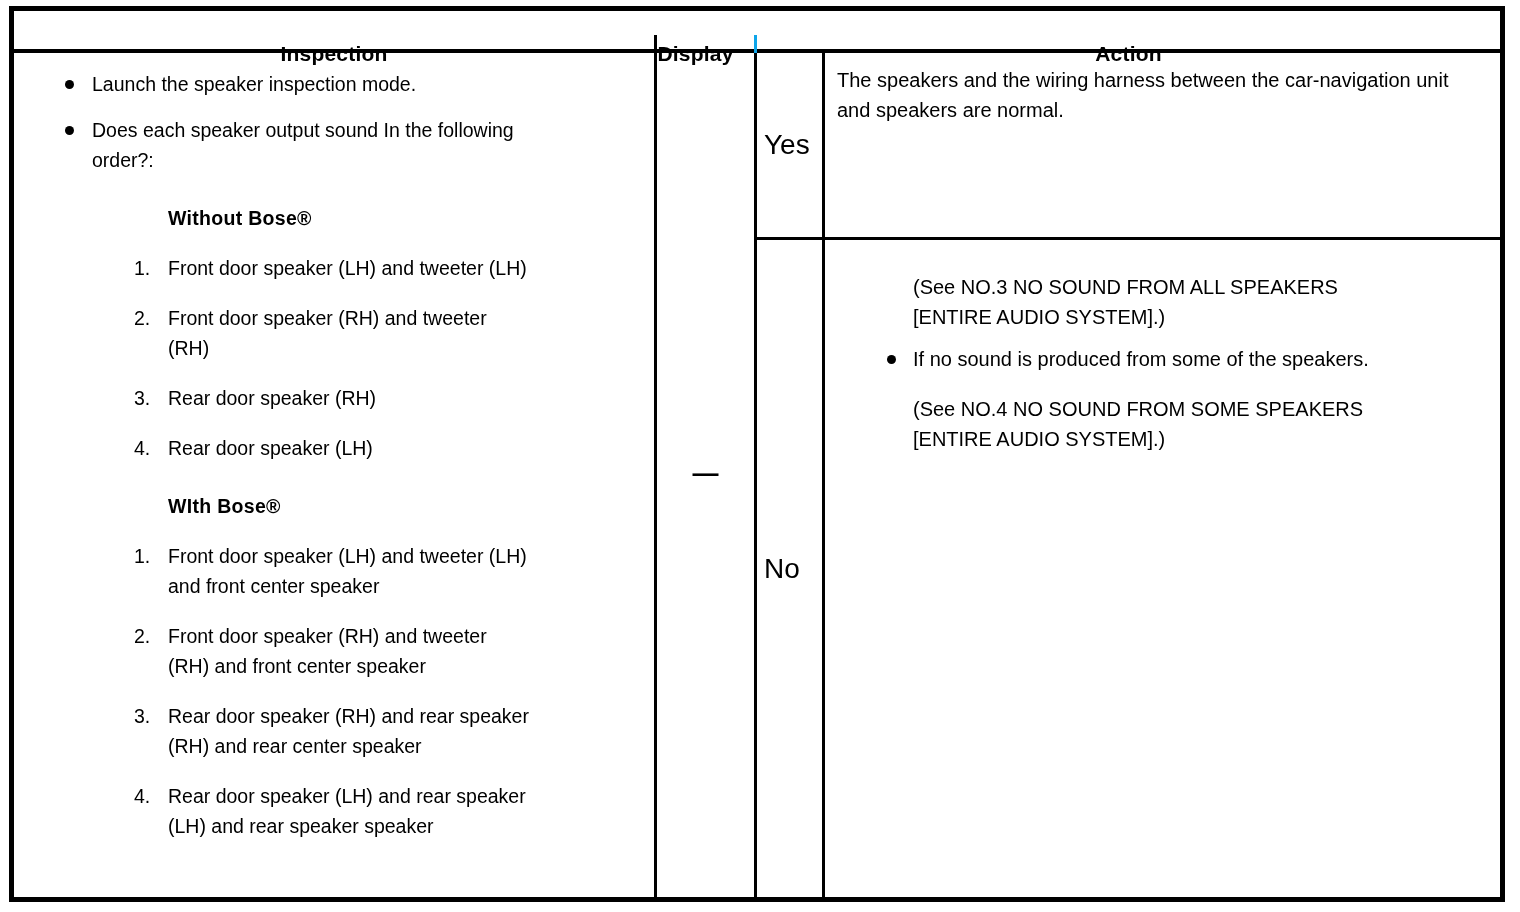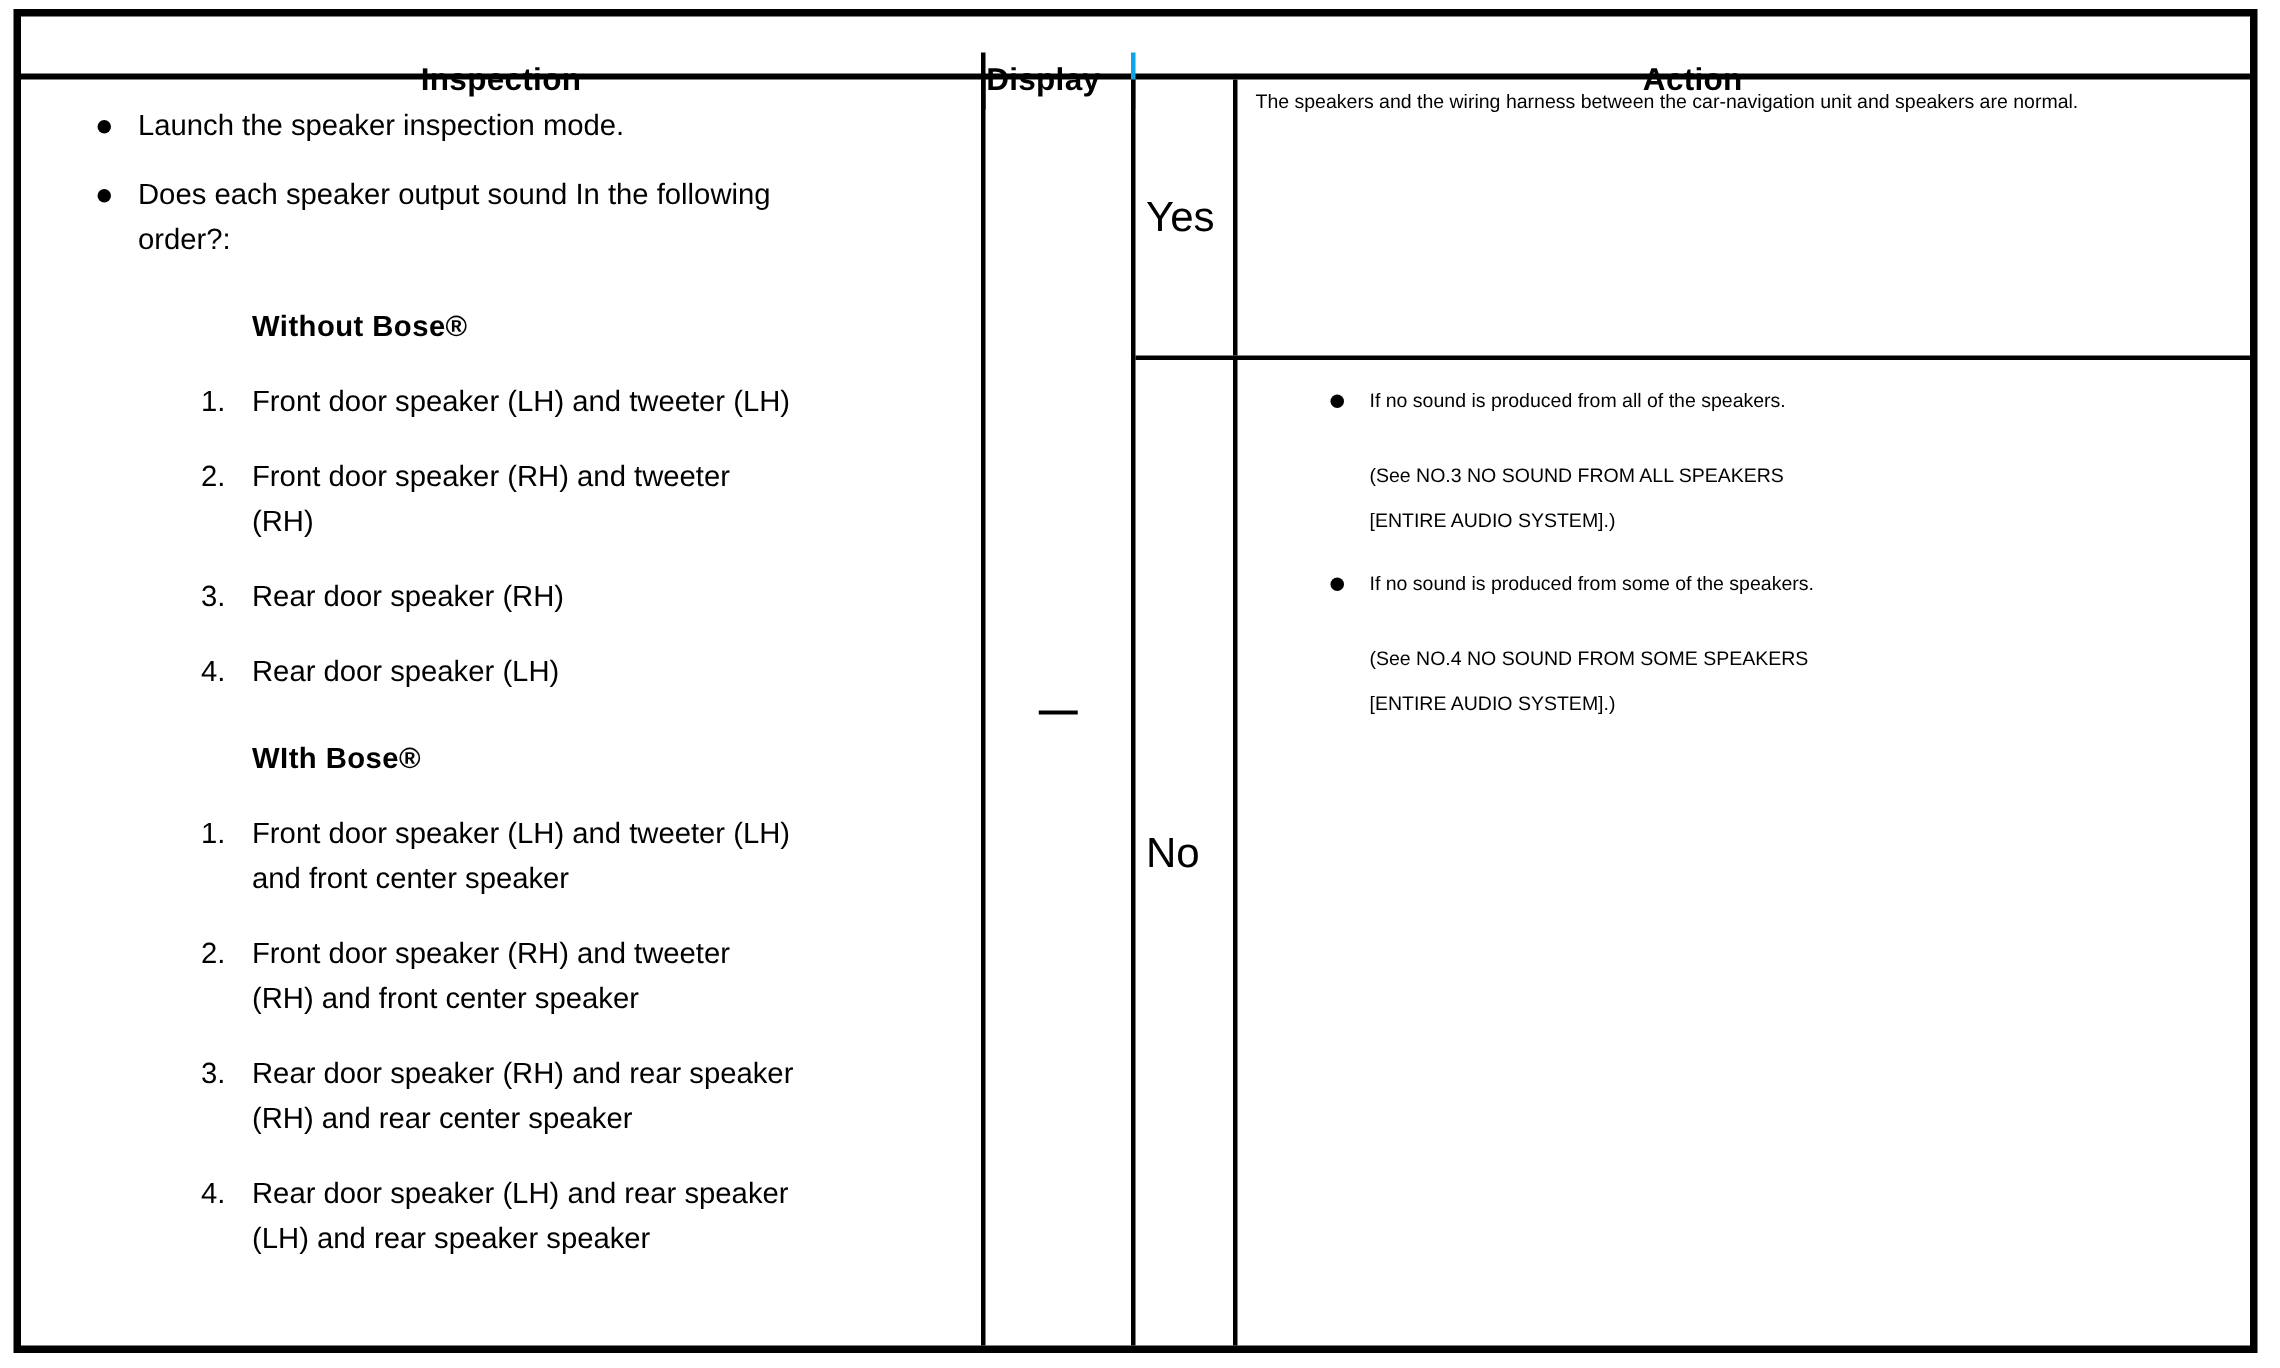--- a/index.html
+++ b/index.html
@@ -179,22 +179,22 @@
     padding-left: 7px;
     font-size: 28px;
   }
   .act-cell {
     position: absolute;
     left: 68px;
     right: 0;
     top: 0;
     bottom: 0;
     box-sizing: border-box;
-    padding: 0 14px 0 12px;
-    font-size: 13px;
+    padding: 12px 14px 0 12px;
+    font-size: 20px;
     line-height: 30px;
   }
 
   .act-para {
     max-width: 660px;
   }
 
   .act-bullet {
     position: relative;
     padding-left: 76px;
@@ -296,24 +296,20 @@
           <div class="yn-cell">Yes</div>
           <div class="act-cell">
             <div class="act-para">The speakers and the wiring harness between the car-navigation unit and speakers are normal.</div>
           </div>
         </div>
 
         <div class="act-row act-row-no">
           <div class="yn-cell">No</div>
           <div class="act-cell">
 
-            <div class="act-bullet">
-              <span class="dot"></span>
-              <span>If no sound is produced from all of the speakers.</span>
-            </div>
             <div class="act-ref">
               <span class="refline nowrap">(See NO.3 NO SOUND FROM ALL SPEAKERS</span>
               <span class="refline nowrap">[ENTIRE AUDIO SYSTEM].)</span>
             </div>
 
             <div class="act-bullet">
               <span class="dot"></span>
               <span>If no sound is produced from some of the speakers.</span>
             </div>
             <div class="act-ref">

